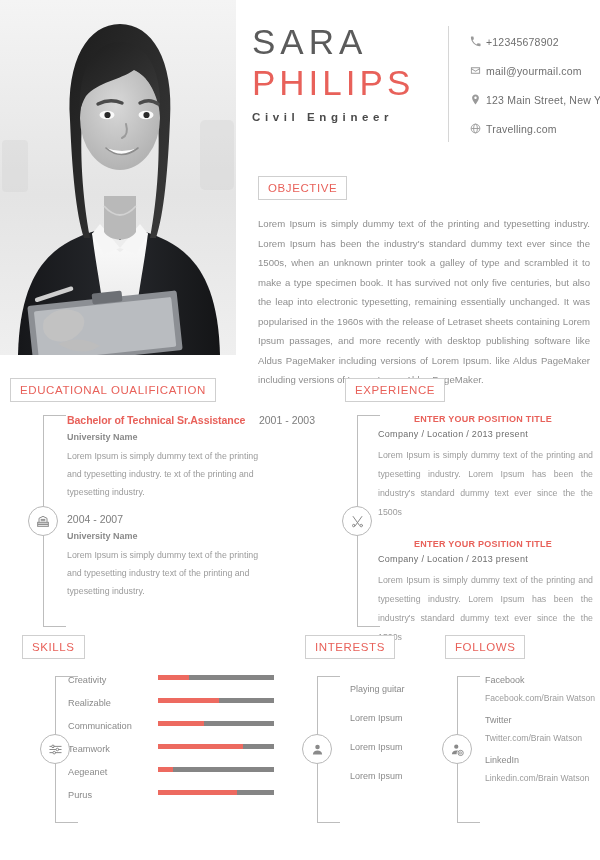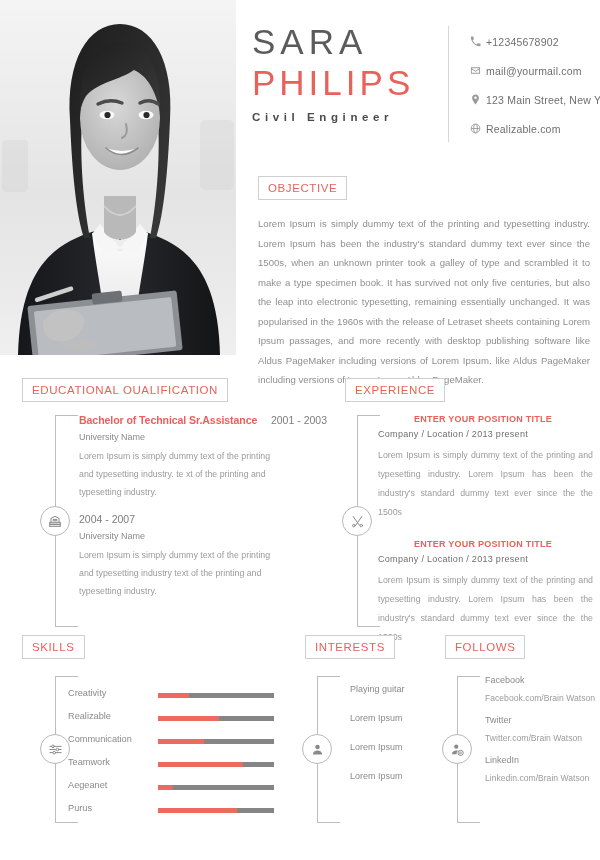--- a/index.html
+++ b/index.html
@@ -69,29 +69,29 @@
   .bracket:before { top: 0; }
   .bracket:after { bottom: 0; }
   .tl-icon {
     position: absolute; width: 30px; height: 30px; border-radius: 50%;
     border: 1px solid #b8b8b8; background: #fff; color: #8a8a8a;
     display: flex; align-items: center; justify-content: center; z-index: 3;
   }
   .tl-icon svg { display: block; }
 
   
-  .education { position: absolute; left: 22px; top: 378px; width: 300px; }
+  .education { position: absolute; left: 10px; top: 378px; width: 300px; }
   .edu-items { position: absolute; left: 57px; top: 36px; width: 248px; }
   .edu-item { margin-bottom: 12px; }
   .edu-head { display: flex; align-items: center; }
   .edu-degree {
     font-size: 10.6px; font-weight: 700; color: #e8615a; flex: 1; letter-spacing: -.1px;
   }
   .edu-years { font-size: 10.5px; color: #7d7d7d; white-space: nowrap; }
-  .edu-school { font-size: 9px; color: #8a8a8a; margin-top: 6px; }
+  .edu-school { font-size: 9px; color: #8a8a8a; margin-top: 6px; font-weight: bold; }
   .edu-desc {
     font-size: 8.8px; color: #9b9b9b; line-height: 18px; margin-top: 5px; width: 198px;
   }
 
   
   .experience { position: absolute; left: 345px; top: 378px; width: 255px; }
   .exp-items { position: absolute; left: 33px; top: 36px; width: 215px; }
   .exp-item { margin-bottom: 17px; }
   .exp-title {
     font-size: 9px; font-weight: 700; color: #e8615a; letter-spacing: .25px; margin-left: 36px;
@@ -100,21 +100,21 @@
     font-size: 9px; color: #6e6e6e; margin-top: 5px; letter-spacing: .3px;
   }
   .exp-desc {
     font-size: 8.8px; color: #9b9b9b; line-height: 19px;
     margin-top: 7px; text-align: justify;
   }
 
   
   .skills { position: absolute; left: 22px; top: 635px; width: 270px; }
   .skill-rows { position: absolute; left: 34px; top: 40px; width: 240px; }
-  .skill-row { display: flex; align-items: flex-end; height: 23px; }
+  .skill-row { display: flex; align-items: flex-start; height: 23px; }
   .skill-name { width: 102px; font-size: 9.2px; color: #8a8a8a; padding-left: 12px; }
   .skill-bar { position: relative; width: 116px; height: 5px; background: #858585; }
   .skill-fill { position: absolute; left: 0; top: 0; height: 5px; background: #ed6a60; }
 
   
   .interests { position: absolute; left: 305px; top: 635px; width: 140px; }
   .int-rows { position: absolute; left: 32px; top: 40px; width: 110px; }
   .int-row { height: 29px; font-size: 9px; color: #8a8a8a; padding-left: 13px; line-height: 29px; }
 
   
@@ -244,21 +244,21 @@
       </div>
 
       <div class="contact-row">
         <span class="contact-ico">
           <svg width="11" height="11" viewBox="0 0 24 24" fill="none" stroke="currentColor" stroke-width="2">
               <circle cx="12" cy="12" r="9.5"></circle>
               <ellipse cx="12" cy="12" rx="4.2" ry="9.5"></ellipse>
               <path d="M2.8 12h18.4"></path>
             </svg>
         </span>
-        <span class="contact-txt">Realizable.com</span>
+        <span class="contact-txt">Travelling.com</span>
       </div>
 
     </div>
   </div>
 
   <div class="objective">
     <span class="sec-label">OBJECTIVE</span>
     <p class="obj-body">Lorem Ipsum is simply dummy text of the printing and typesetting industry. Lorem Ipsum has been the industry's standard dummy text ever since the 1500s, when an unknown printer took a galley of type and scrambled it to make a type specimen book. It has survived not only five centuries, but also the leap into electronic typesetting, remaining essentially unchanged. It was popularised in the 1960s with the release of Letraset sheets containing Lorem Ipsum passages, and more recently with desktop publishing software like Aldus PageMaker including versions of Lorem Ipsum. like Aldus PageMaker including versions of Lorem Ipsum Aldus PageMaker.</p>
   </div>
 

